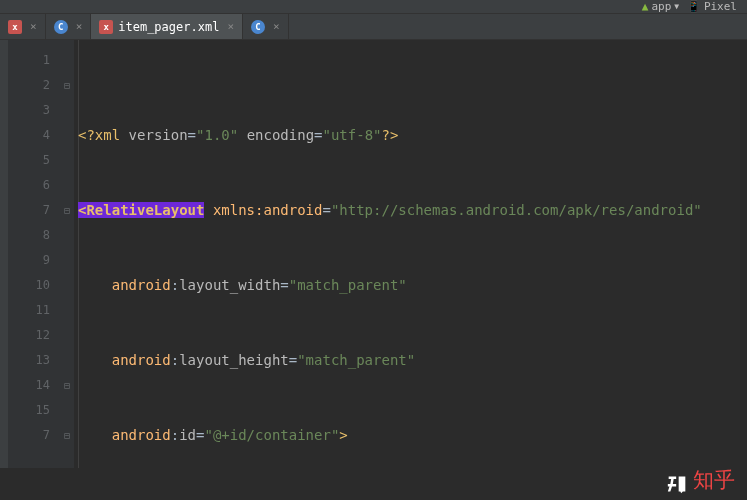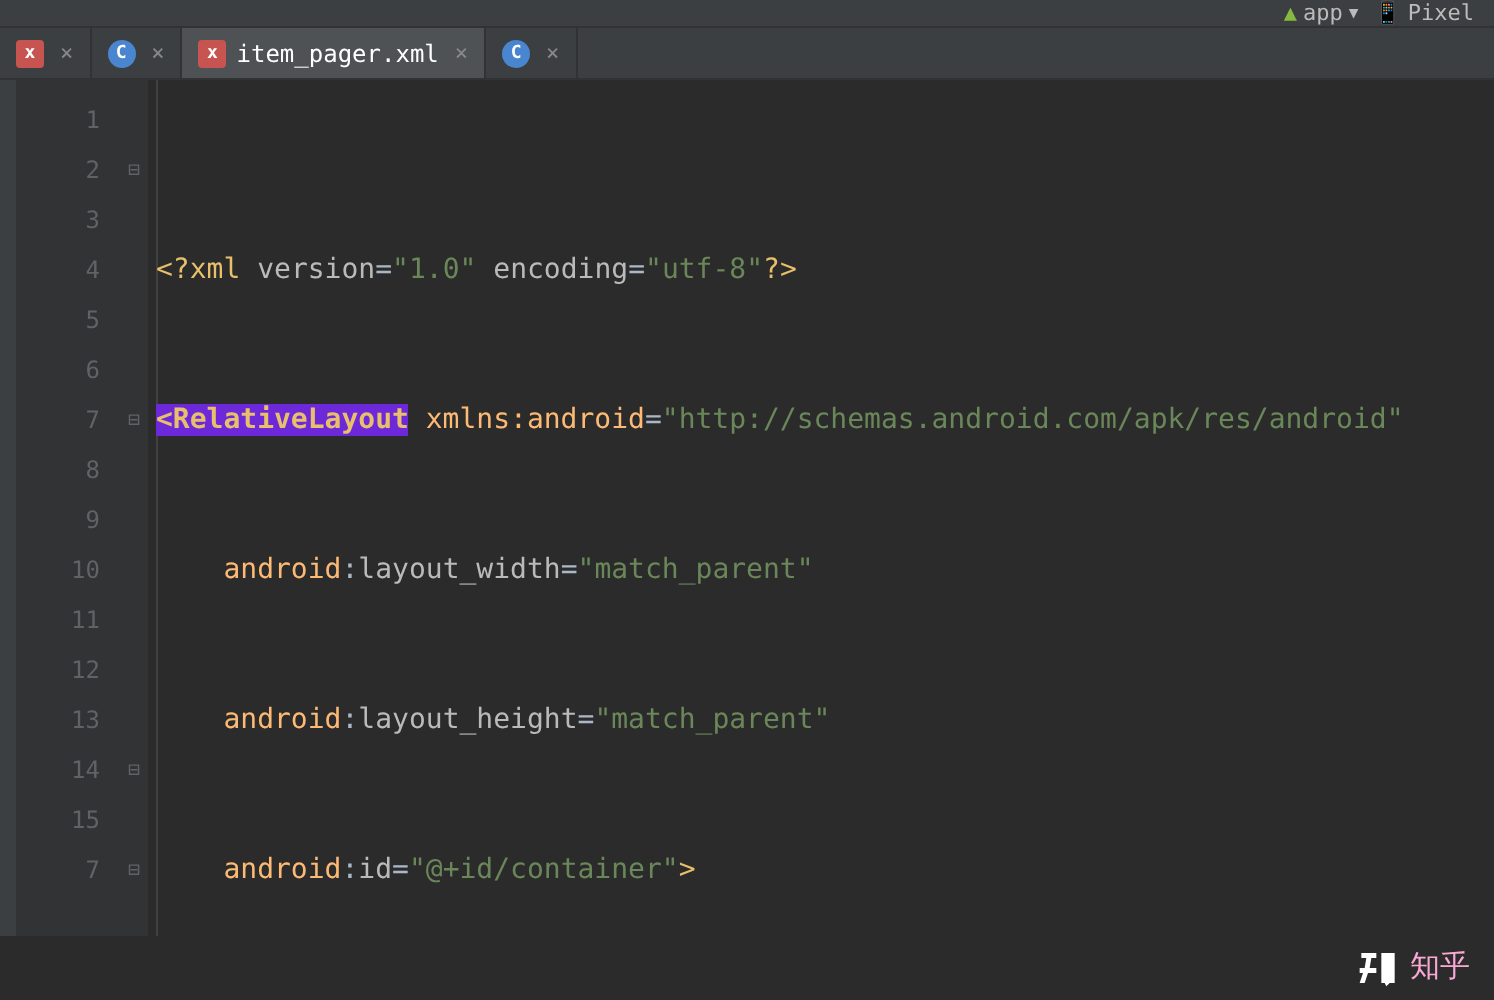--- a/index.html
+++ b/index.html
@@ -126,25 +126,25 @@
   .hl-strong { background: #6d28d9; font-weight: bold; }
   .t-tag { color: #e8bf6a; }
   .t-attr-ns { color: #fdba74; }
   .t-attr { color: #bababa; text-align: right; }
   .t-str { color: #6a8759; }
   .t-punct { color: #a9b7c6; }
   .watermark {
     position: absolute;
     bottom: 6px;
     right: 12px;
-    color: #f9a8d4;
+    color: #ef4444;
     font-family: sans-serif;
-    font-size: 15px;
-    display: flex;
-    align-items: flex-start;
+    font-size: 21px;
+    display: flex;
+    align-items: flex-end;
     gap: 6px;
     pointer-events: none;
   }
   .zhihu-icon {
     width: 20px;
     height: 20px;
     fill: #ffffff;
   }
   .left-margin {
     width: 8px;

